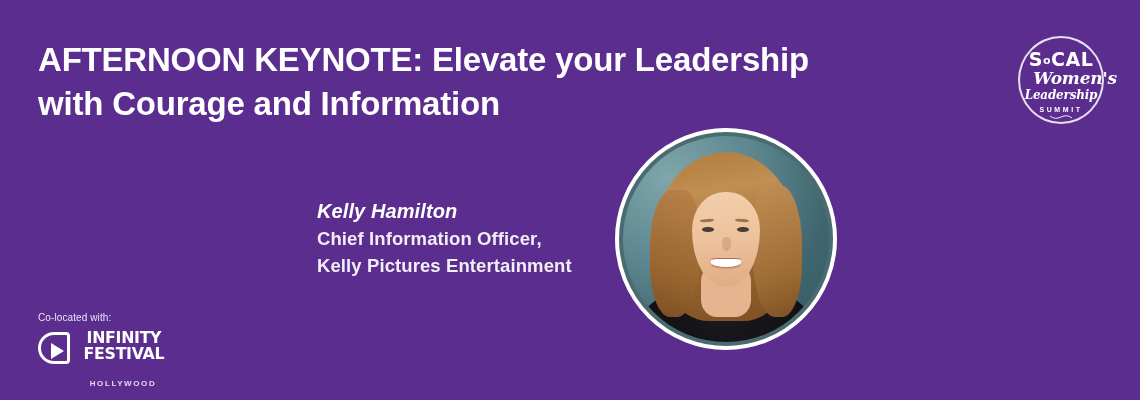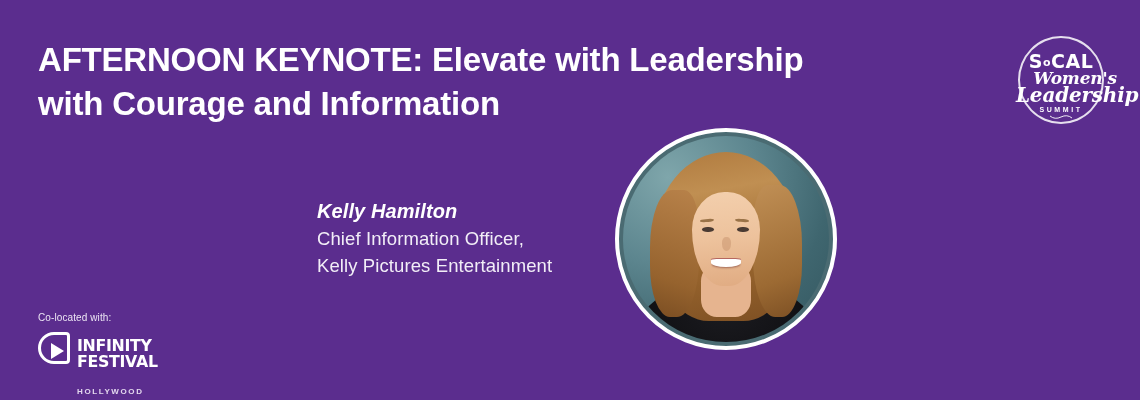--- a/index.html
+++ b/index.html
@@ -46,21 +46,21 @@
   }
   .speaker-name {
     font-size: 20px;
     font-weight: bold;
     line-height: 27px;
     letter-spacing: 0.1px;
     font-style: italic;
   }
   .speaker-role-line {
     font-size: 18.5px;
-    font-weight: normal;
+    font-weight: bold;
     line-height: 27px;
     color: #f2eef7;
     letter-spacing: 0.1px;
   }
 
   
   .headshot {
     position: absolute;
     left: 615px;
     top: 128px;
@@ -208,21 +208,21 @@
   }
   .badge-socal {
     position: absolute;
     top: 17px;
     left: 0;
     width: 90px;
     font-family: "DejaVu Sans", sans-serif;
     font-weight: bold;
     font-size: 19px;
     letter-spacing: 0.5px;
-    line-height: 25px;
+    line-height: 20px;
   }
   .badge-socal .sm { font-size: 11px; vertical-align: 2px; }
   .badge-womens {
     position: absolute;
     top: 37px;
     left: 14px;
     width: 90px;
     font-family: "DejaVu Serif", serif;
     font-style: italic;
     font-weight: bold;
@@ -231,21 +231,21 @@
     letter-spacing: -0.2px;
   }
   .badge-leadership {
     position: absolute;
     top: 56px;
     left: 0;
     width: 90px;
     font-family: "DejaVu Serif", serif;
     font-style: italic;
     font-weight: bold;
-    font-size: 20px;
+    font-size: 12px;
     line-height: 15px;
     letter-spacing: -0.2px;
   }
   .badge-summit {
     position: absolute;
     top: 73px;
     left: 0;
     width: 90px;
     font-family: "Liberation Sans", sans-serif;
     font-size: 7px;
@@ -295,22 +295,23 @@
     top: 8px;
     width: 0;
     height: 0;
     border-left: 13px solid #ffffff;
     border-top: 8px solid transparent;
     border-bottom: 8px solid transparent;
   }
   .if-words {
     position: absolute;
     left: 39px;
-    top: 8px;
+    top: 0px;
     width: 92px;
+    text-align: center;
   }
   .if-infinity, .if-festival {
     color: #ffffff;
     font-family: "DejaVu Sans", sans-serif;
     font-weight: bold;
     font-size: 15.5px;
     line-height: 16px;
     letter-spacing: -0.3px;
     transform: scaleX(1.02);
     transform-origin: left center;
@@ -324,21 +325,21 @@
     letter-spacing: 1.6px;
     line-height: 10px;
   }
 </style>
 </head>
 <body>
 
 <div class="banner">
 
   <div class="headline">
-    <span>AFTERNOON KEYNOTE: Elevate with Leadership</span>
+    <span>AFTERNOON KEYNOTE: Elevate your Leadership</span>
     <span>with Courage and Information</span>
   </div>
 
   <div class="speaker">
     <div class="speaker-name">Kelly Hamilton</div>
     <div class="speaker-role-line">Chief Information Officer,</div>
     <div class="speaker-role-line">Kelly Pictures Entertainment</div>
   </div>
 
   <div class="headshot">

